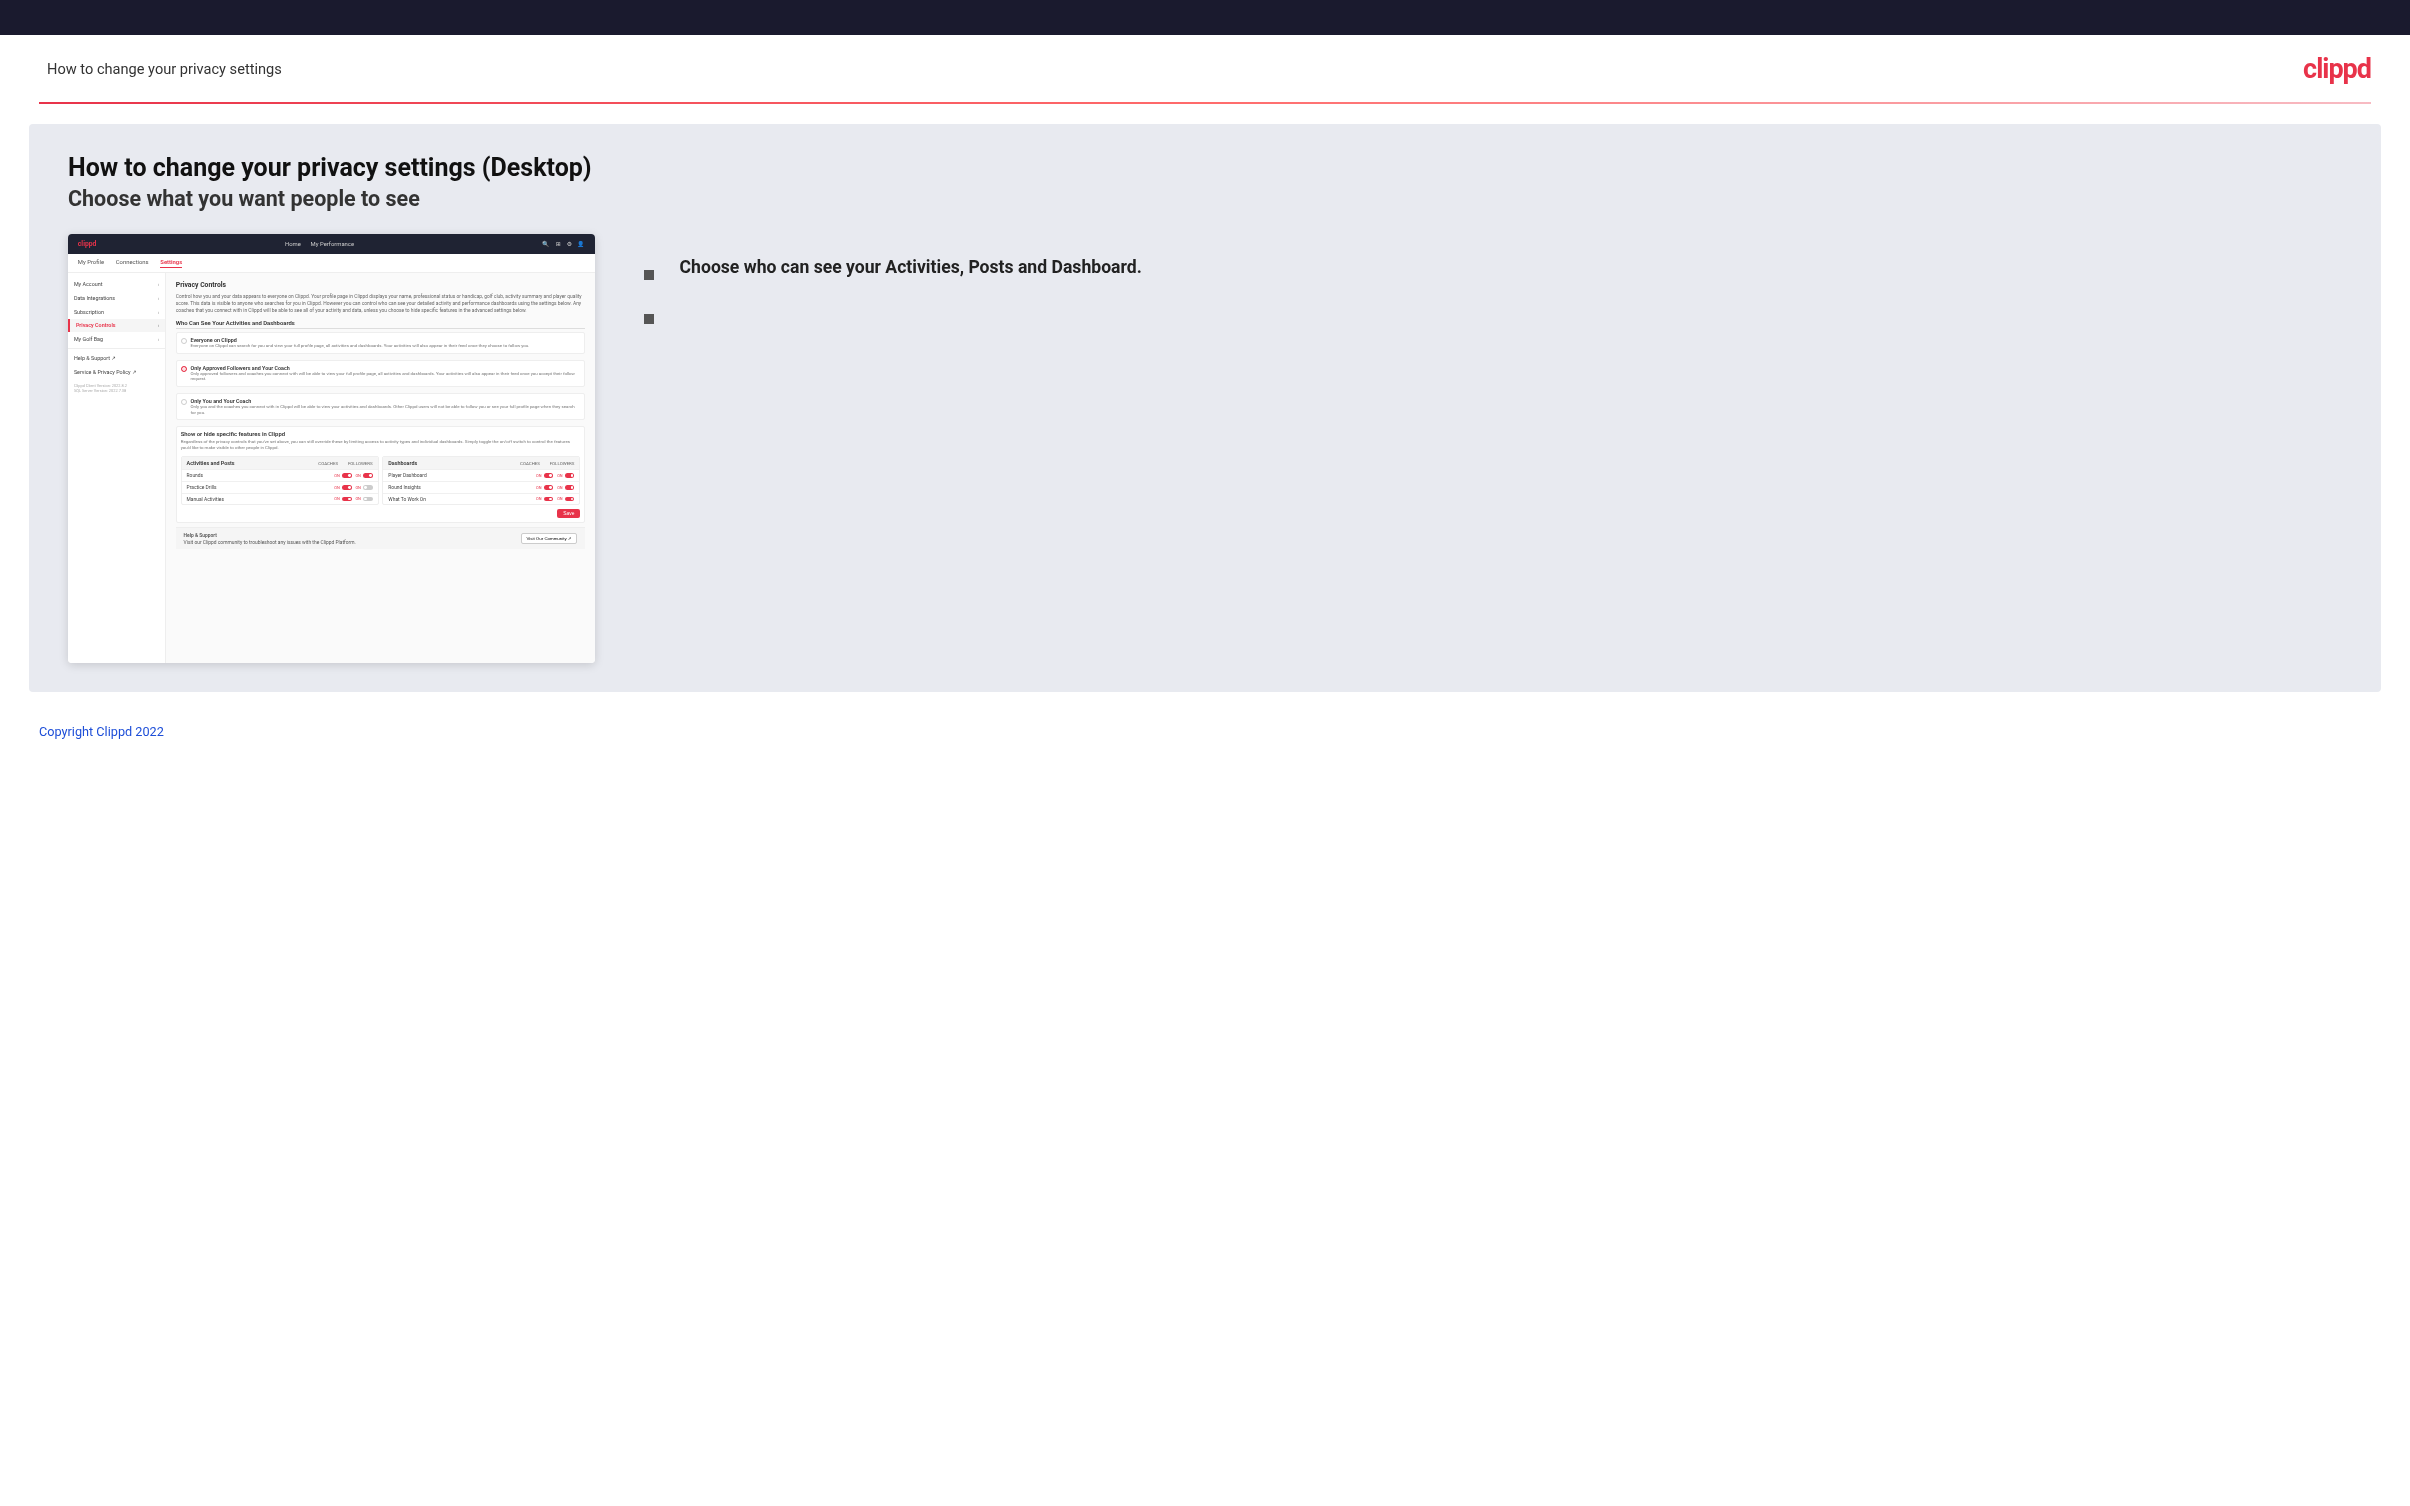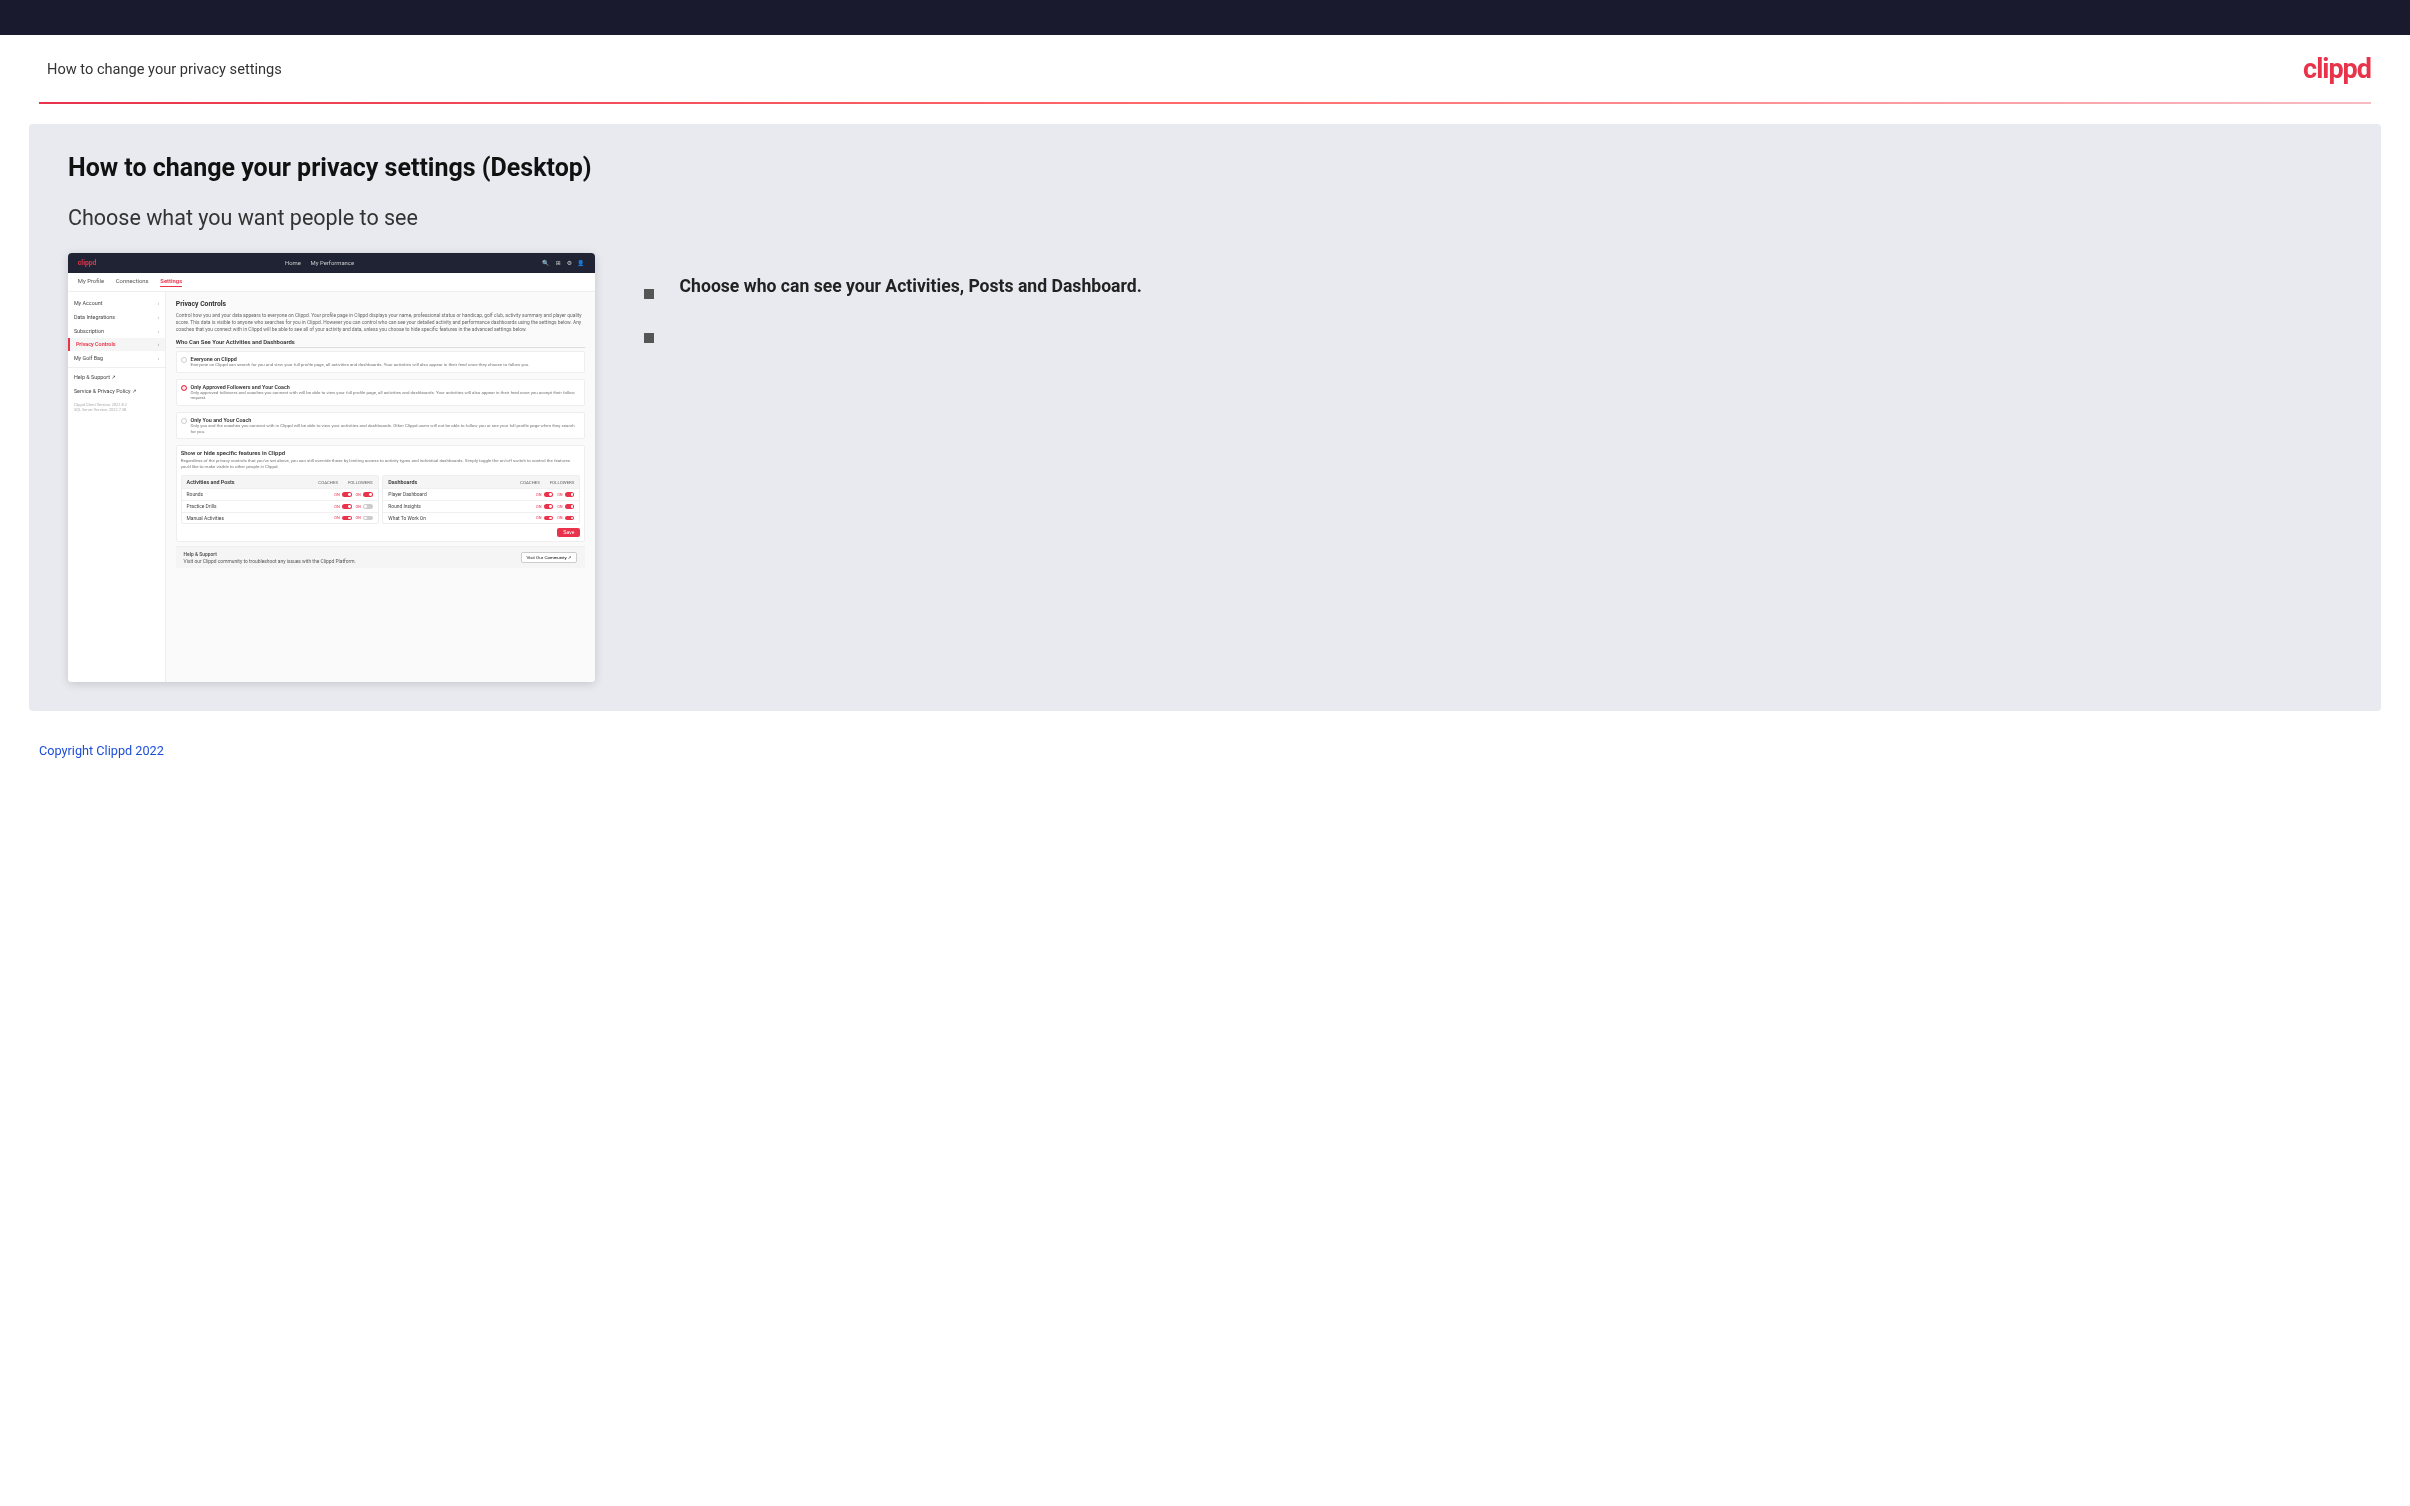--- a/index.html
+++ b/index.html
@@ -49,25 +49,25 @@
       background: #e8eaf0;
       margin: 19.5px 29px;
       padding: 29px 39px;
       border-radius: 3.9px;
     }
 
     .page-heading {
       font-size: 25px;
       font-weight: 700;
       color: #111;
-      margin-bottom: 23px;
+      margin-bottom: 4px;
     }
     .page-subheading {
       font-size: 21.5px;
-      font-weight: 400;
+      font-weight: 700;
       color: #333;
       margin-bottom: 23.4px;
     }
 
     .content-layout {
       display: flex;
       gap: 39px;
       align-items: flex-start;
     }
 

